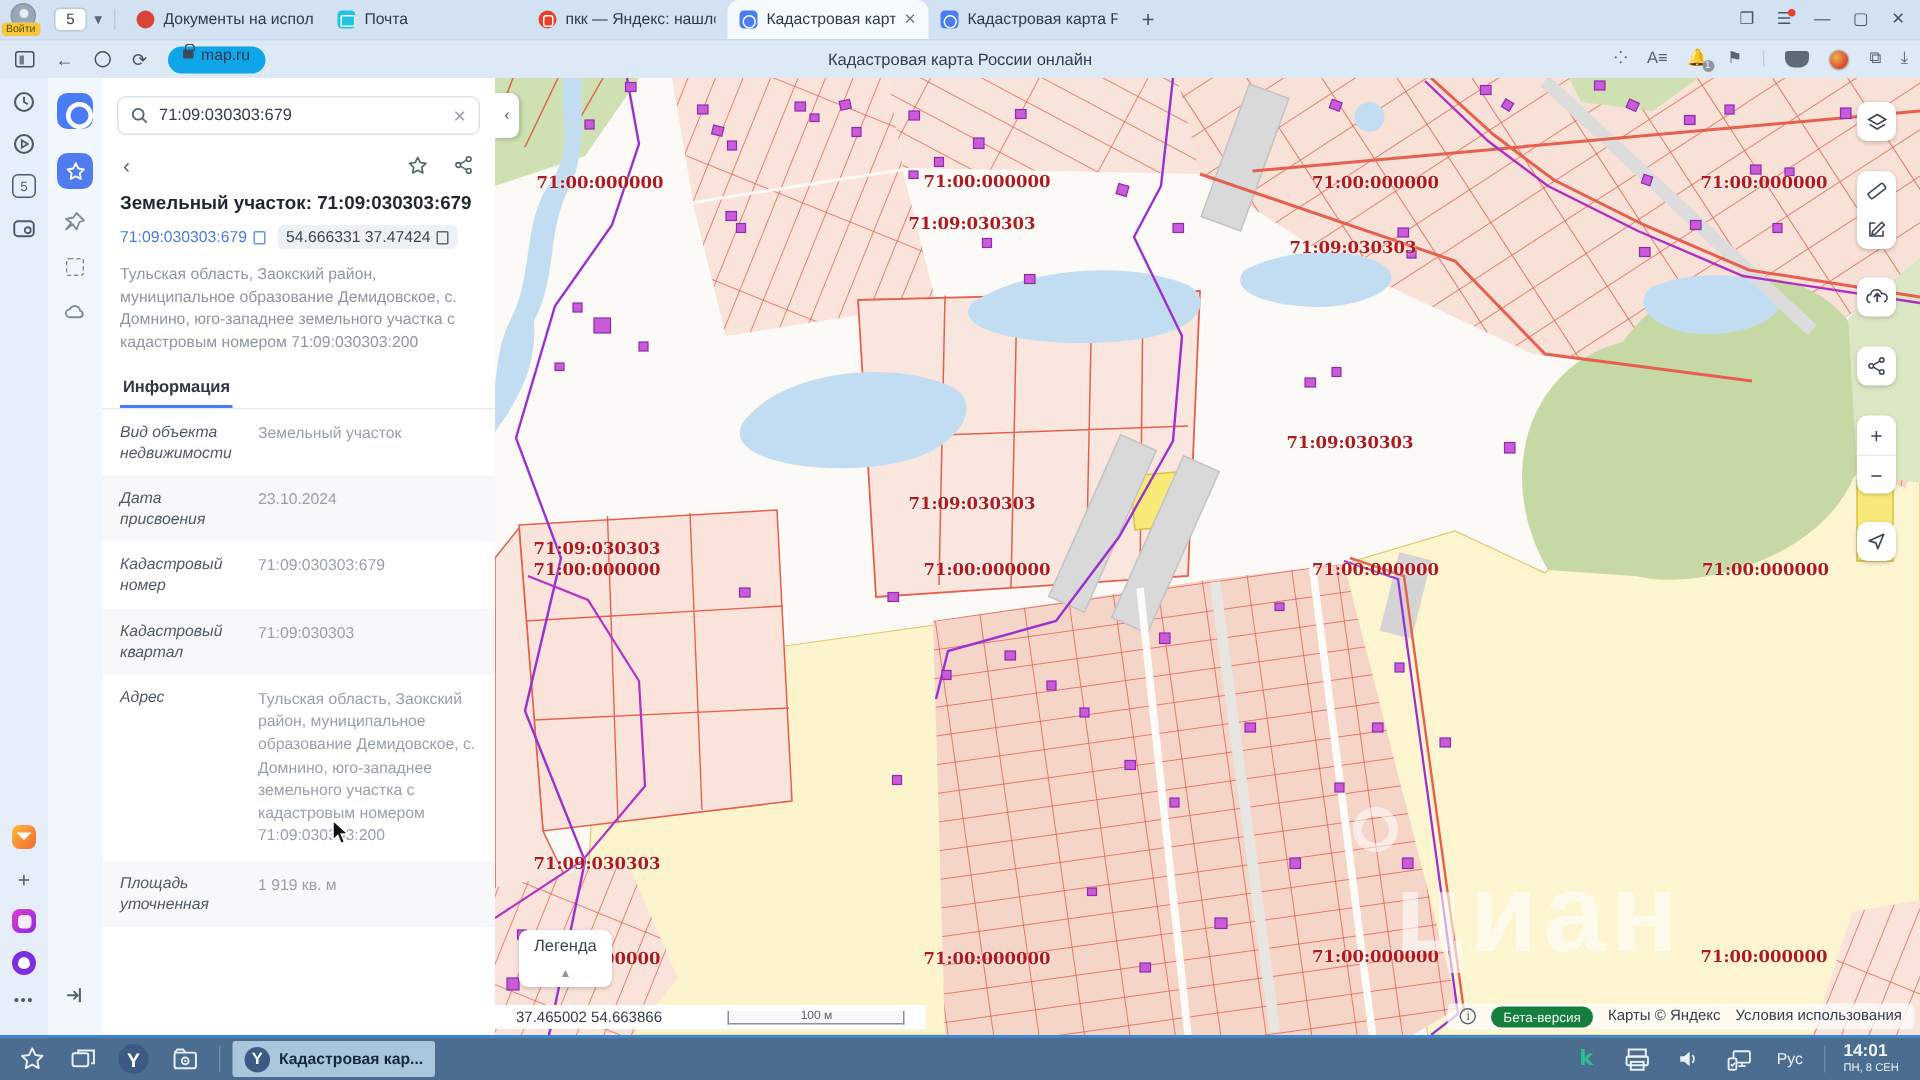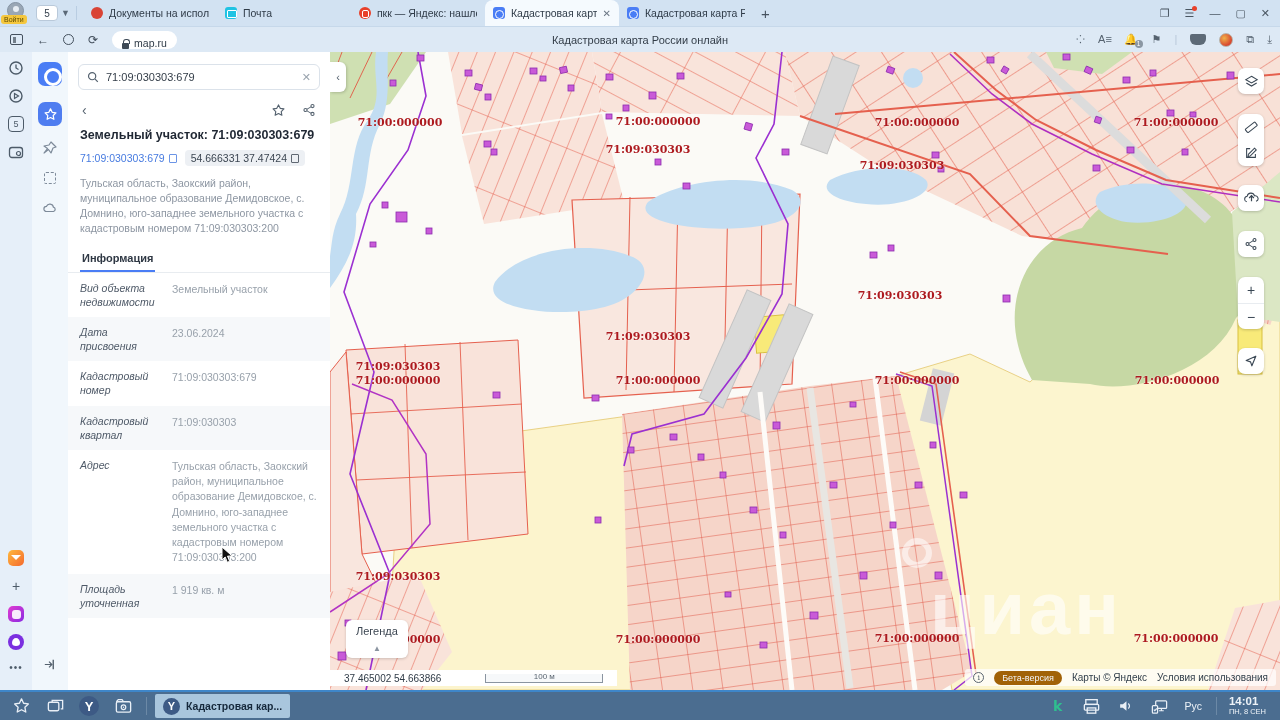--- a/index.html
+++ b/index.html
@@ -32,21 +32,21 @@
   .winctrl span { font-size:11px; color:#4a5662; line-height:1; }
   .menu-dot { position:relative; }
   .menu-dot:after { content:""; position:absolute; right:-3px; top:-2px; width:5px; height:5px; border-radius:50%; background:#e8402a; }
 
   
   .toolbar { height:26px; background:#dde9f5; border-top:1px solid #c6d8ea; display:flex; align-items:center; position:relative; padding:0 10px; }
   .toolbar .icn { color:#44505d; font-size:12px; margin-right:14px; flex:none; line-height:1; }
   .panel-toggle { width:13px; height:11px; border:1.3px solid #44505d; border-radius:2px; position:relative; margin-right:14px; flex:none; }
   .panel-toggle:after { content:""; position:absolute; left:2px; top:1.5px; width:3px; height:6px; background:#44505d; opacity:.7; }
   .protect { width:11px; height:11px; border:1.3px solid #44505d; border-radius:50%; margin-right:14px; flex:none; }
-  .urlchip { background:#ffffff; border-radius:10px; height:18px; display:flex; align-items:flex-end; padding:0 10px; gap:5px; flex:none; }
+  .urlchip { background:#0ea5e9; border-radius:10px; height:18px; display:flex; align-items:flex-start; padding:0 10px; gap:5px; flex:none; }
   .urlchip .lock { width:7px; height:6px; background:#3d4956; border-radius:1px; position:relative; margin-top:2px; }
   .urlchip .lock:before { content:""; position:absolute; left:1px; top:-4px; width:5px; height:4px; border:1.2px solid #3d4956; border-bottom:none; border-radius:3px 3px 0 0; }
   .urlchip .host { font-size:10.5px; color:#2f3b47; }
   .page-title { position:absolute; left:0; right:0; text-align:center; font-size:11px; color:#333d48; pointer-events:none; }
   .tb-right { position:absolute; right:8px; display:flex; align-items:center; gap:13px; }
   .tb-right .g { color:#55626f; font-size:11px; line-height:1; position:relative; }
   .bell-badge { position:absolute; right:-4px; bottom:-3px; background:#8b97a3; color:#fff; font-size:6.5px; border-radius:50%; width:8px; height:8px; display:flex; align-items:center; justify-content:center; }
   .pocket { width:16px; height:11px; background:#5d6a77; border-radius:2px 2px 6px 6px; }
   .avatar-tb { width:14px; height:14px; border-radius:50%; background:radial-gradient(circle at 35% 35%, #f0b24a, #d8452f 70%); border:1px solid #b8b1a6; }
 
@@ -104,21 +104,21 @@
   .mctl { position:absolute; right:16px; width:26px; background:#fff; border-radius:7px; box-shadow:0 1px 3px rgba(0,0,0,.2); display:flex; flex-direction:column; align-items:center; }
   .mctl .mi { width:26px; height:26px; display:flex; align-items:center; justify-content:center; color:#3a4754; font-size:14px; }
   .legend-btn { position:absolute; left:16px; bottom:32px; background:#fff; border-radius:6px; box-shadow:0 1px 3px rgba(0,0,0,.18); padding:5px 10px; font-size:11px; color:#3c4652; display:flex; align-items:center; gap:7px;flex-direction:column; }
   .legend-btn .ch { font-size:8px; color:#8a94a0; }
   .statusbar { position:absolute; left:0; bottom:4px; height:16px; background:#fff; display:flex; align-items:center; padding:0 14px; gap:44px; }
   .statusbar .coords { font-size:10px; color:#2f3b47; }
   .scalebar { width:118px; height:9px; border-left:1px solid #8a94a0; border-right:1px solid #8a94a0; border-bottom:1px solid #8a94a0; background:#f6f8fa; position:relative; }
   .scalebar .sv { position:absolute; left:0; right:0; top:-2px; text-align:center; font-size:8px; color:#5a6570; }
   .attrib { position:absolute; right:4px; bottom:4px; height:17px; display:flex; align-items:center; gap:10px; background:rgba(255,255,255,.72); padding:0 8px; border-radius:3px; }
   .attrib .info { width:11px; height:11px; border:1.2px solid #5a6570; border-radius:50%; color:#5a6570; font-size:8px; display:flex; align-items:center; justify-content:center; font-family:"DejaVu Serif",serif; }
-  .beta-pill { background:#a16207; color:#f2f4f6; font-size:9px; border-radius:8px; padding:2px 8px; }
+  .beta-pill { background:#15803d; color:#f2f4f6; font-size:9px; border-radius:8px; padding:2px 8px; }
   .attrib .at { font-size:10px; color:#33404c; }
   .watermark { position:absolute; left:600px; top:520px; font-size:74px; font-weight:bold; color:rgba(255,255,255,.6); letter-spacing:4px; line-height:1; }
   .watermark .ring { position:absolute; left:-28px; top:-34px; width:30px; height:30px; border:6px solid rgba(255,255,255,.55); border-radius:50%; }
 
   
   .taskbar { height:30px; background:#4b6d90; border-top:2px solid #3e86c9; display:flex; align-items:center; padding:0 6px; gap:4px; }
   .tk-ic { width:30px; height:24px; display:flex; align-items:center; justify-content:center; flex:none; }
   .tk-divider { width:1px; height:18px; background:#6c89a6; margin:0 4px; flex:none; }
   .task-active { height:24px; background:#a9c6dd; border-radius:2px; display:flex; align-items:center; gap:6px; padding:0 8px; flex:none; }
   .task-active .tl { font-size:10.5px; font-weight:bold; color:#16293c; }
@@ -292,21 +292,21 @@
     </div>
     <div class="desc">Тульская область, Заокский район, муниципальное образование Демидовское, с. Домнино, юго-западнее земельного участка с кадастровым номером 71:09:030303:200</div>
     <div class="tabhead"><span class="t">Информация</span></div>
     <div class="rows">
       <div class="row">
           <span class="rl">Вид объекта недвижимости</span>
           <span class="rv">Земельный участок</span>
         </div>
       <div class="row">
           <span class="rl">Дата присвоения</span>
-          <span class="rv">23.06.2024</span>
+          <span class="rv">23.10.2024</span>
         </div>
       <div class="row">
           <span class="rl">Кадастровый номер</span>
           <span class="rv">71:09:030303:679</span>
         </div>
       <div class="row">
           <span class="rl">Кадастровый квартал</span>
           <span class="rv">71:09:030303</span>
         </div>
       <div class="row">

